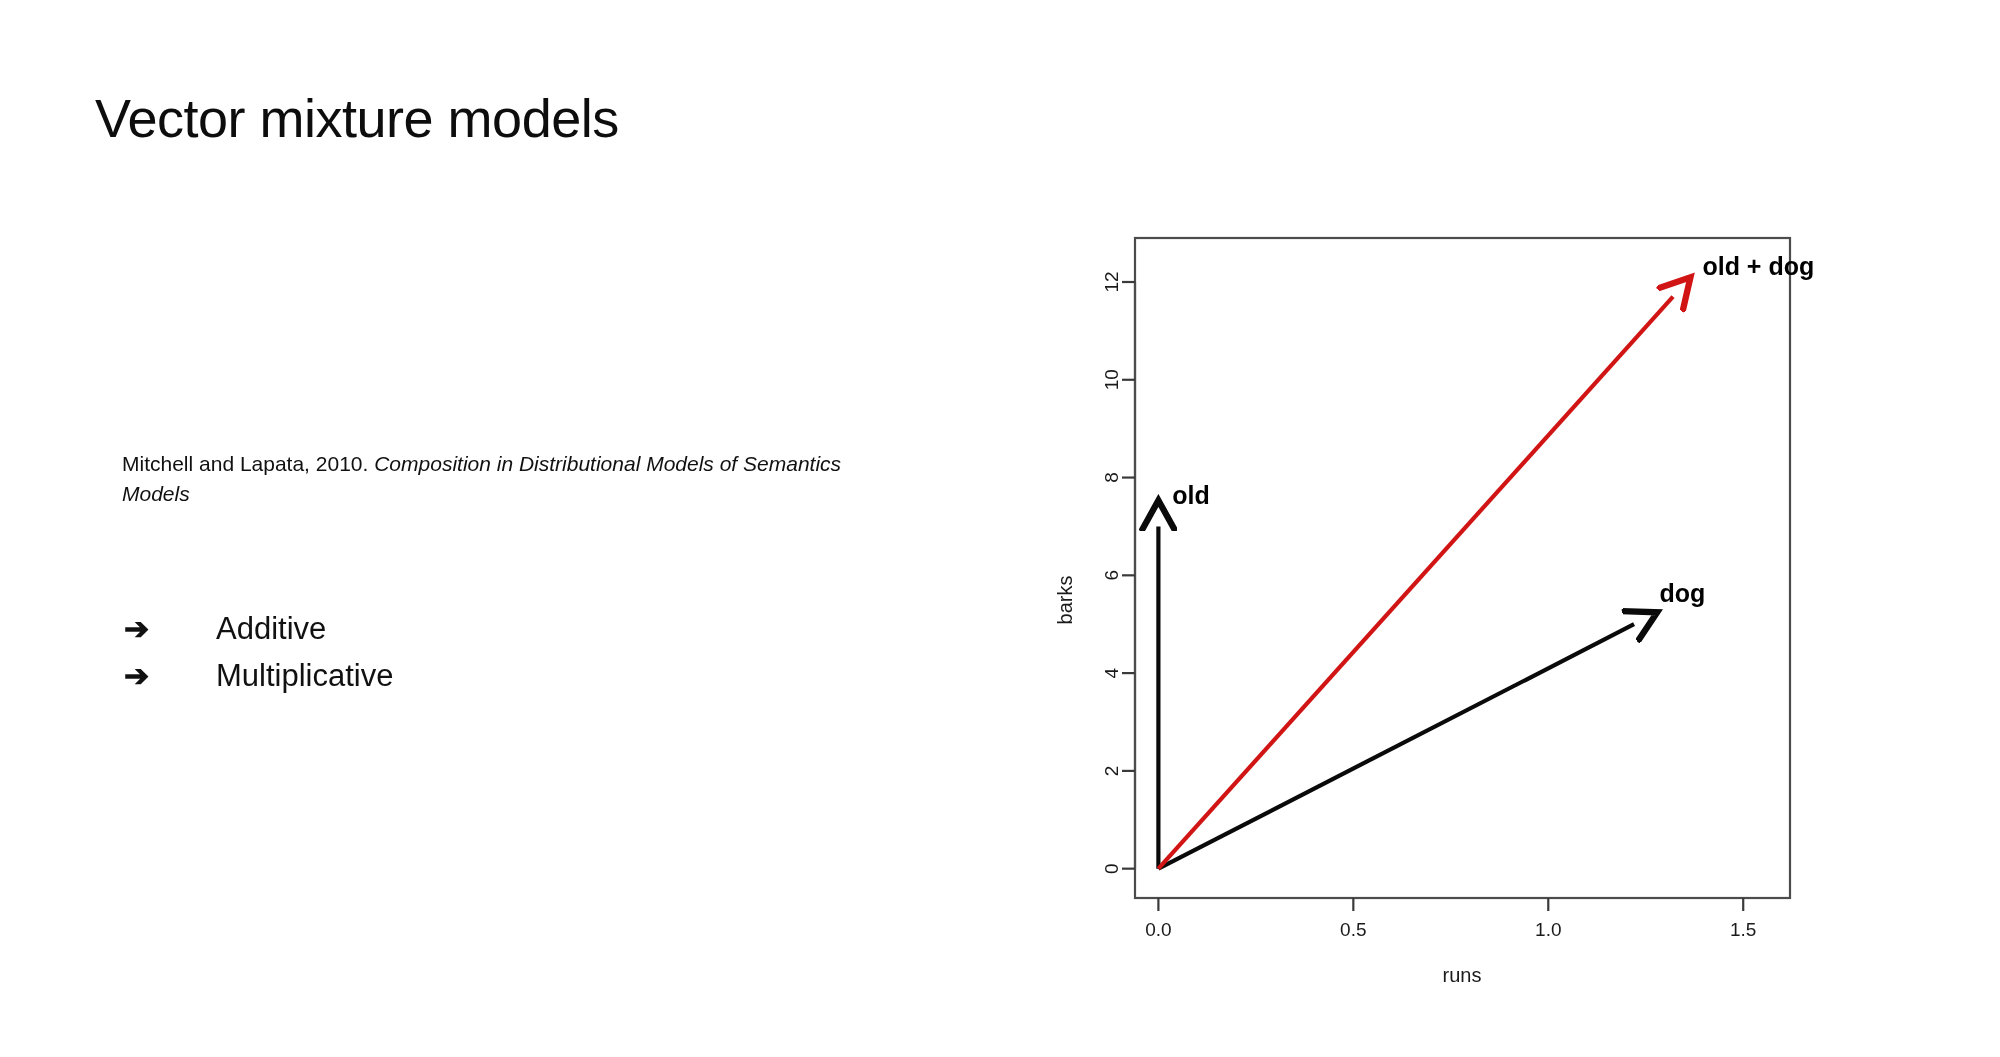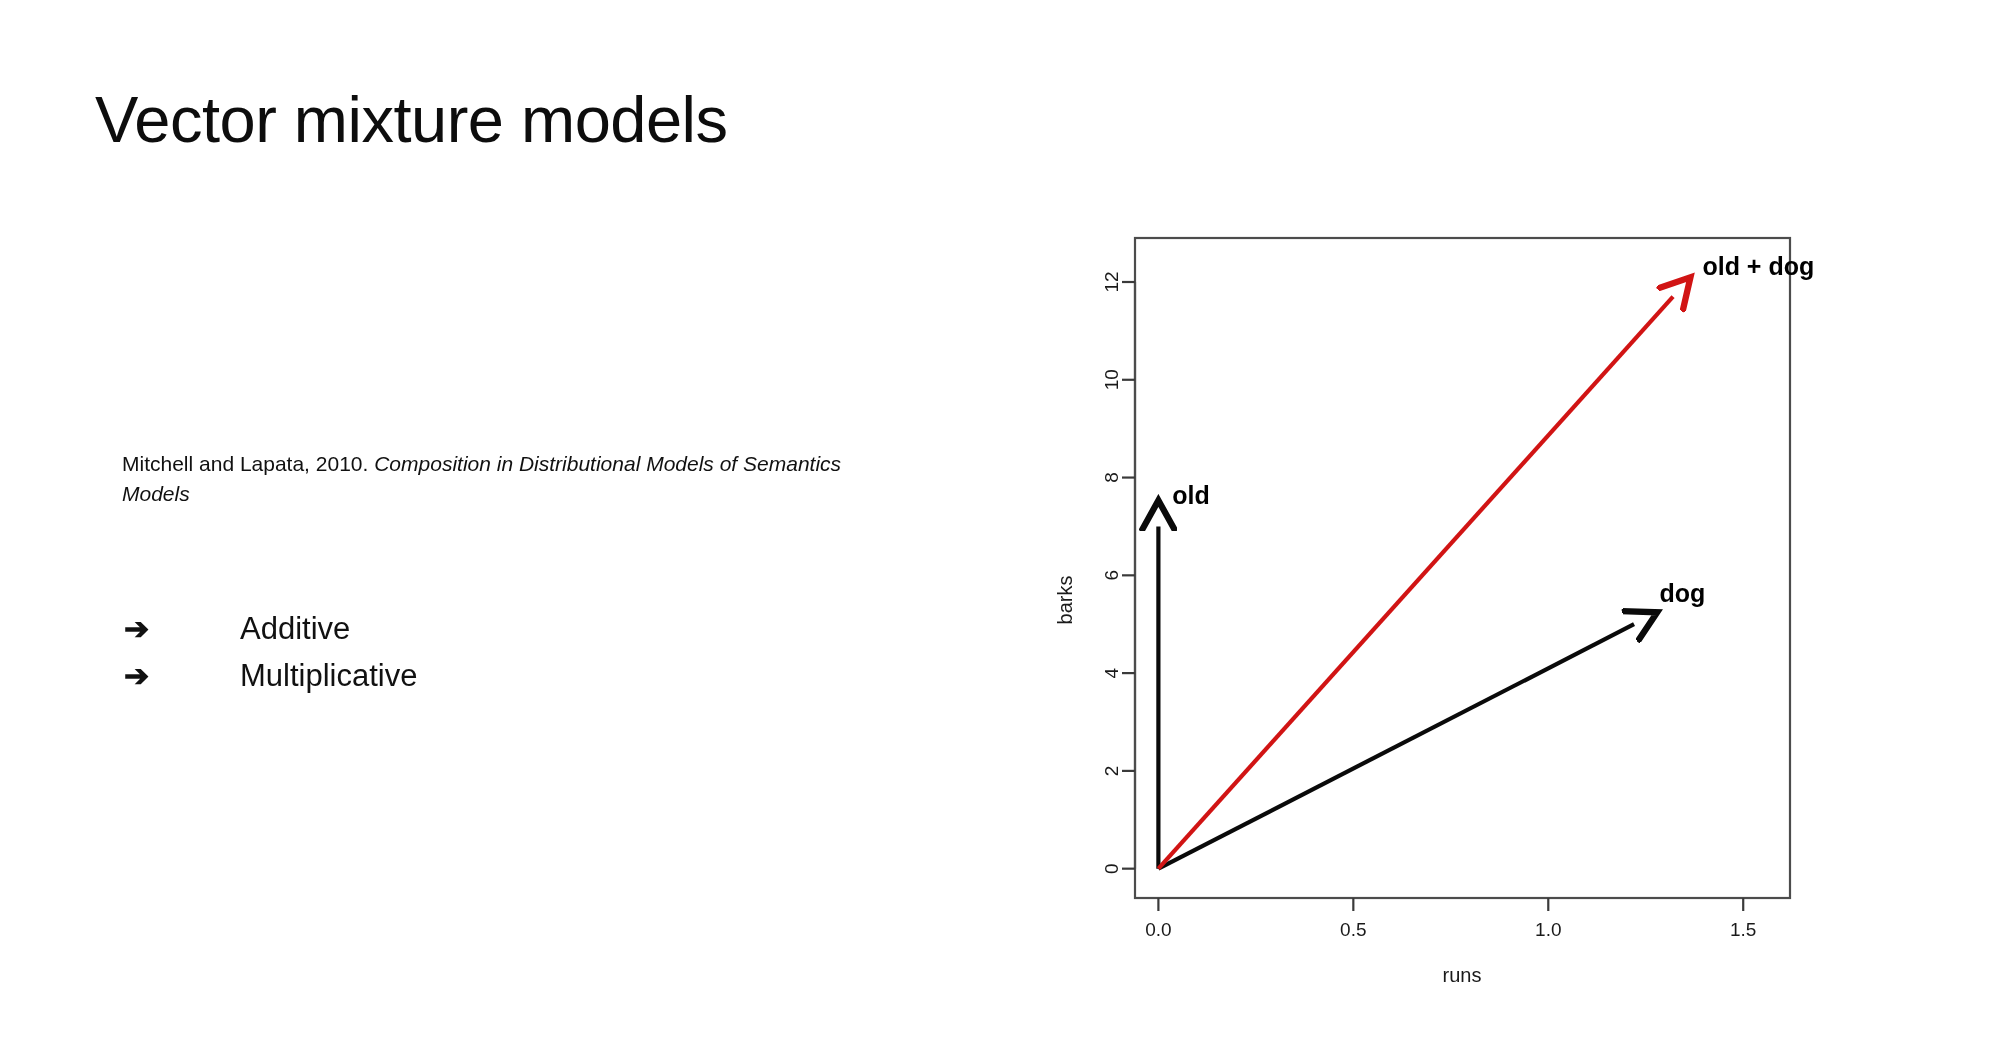--- a/index.html
+++ b/index.html
@@ -17,22 +17,22 @@
     width: 2000px;
     height: 1057px;
     background: #ffffff;
     overflow: hidden;
   }
 
   
   #slide-title {
     position: absolute;
     left: 95px;
-    top: 42px;
-    font-size: 65px;
+    top: 54px;
+    font-size: 54px;
     font-weight: 400;
     letter-spacing: -0.5px;
     line-height: 1.05;
     color: #0d0d0d;
     white-space: nowrap;
   }
 
   
   .body-text {
     position: absolute;
@@ -66,21 +66,20 @@
   .bullet-marker {
     width: 92px;
     flex: 0 0 92px;
     font-size: 30px;
     font-weight: bold;
     color: #111111;
     line-height: 1.0;
   }
   .bullet-label {
     white-space: nowrap;
-    margin-left: 24px;
   }
 
   #closing-line {
     left: 136px;
     top: 850px;
     width: 760px;
     white-space: nowrap;
   }
 
   

